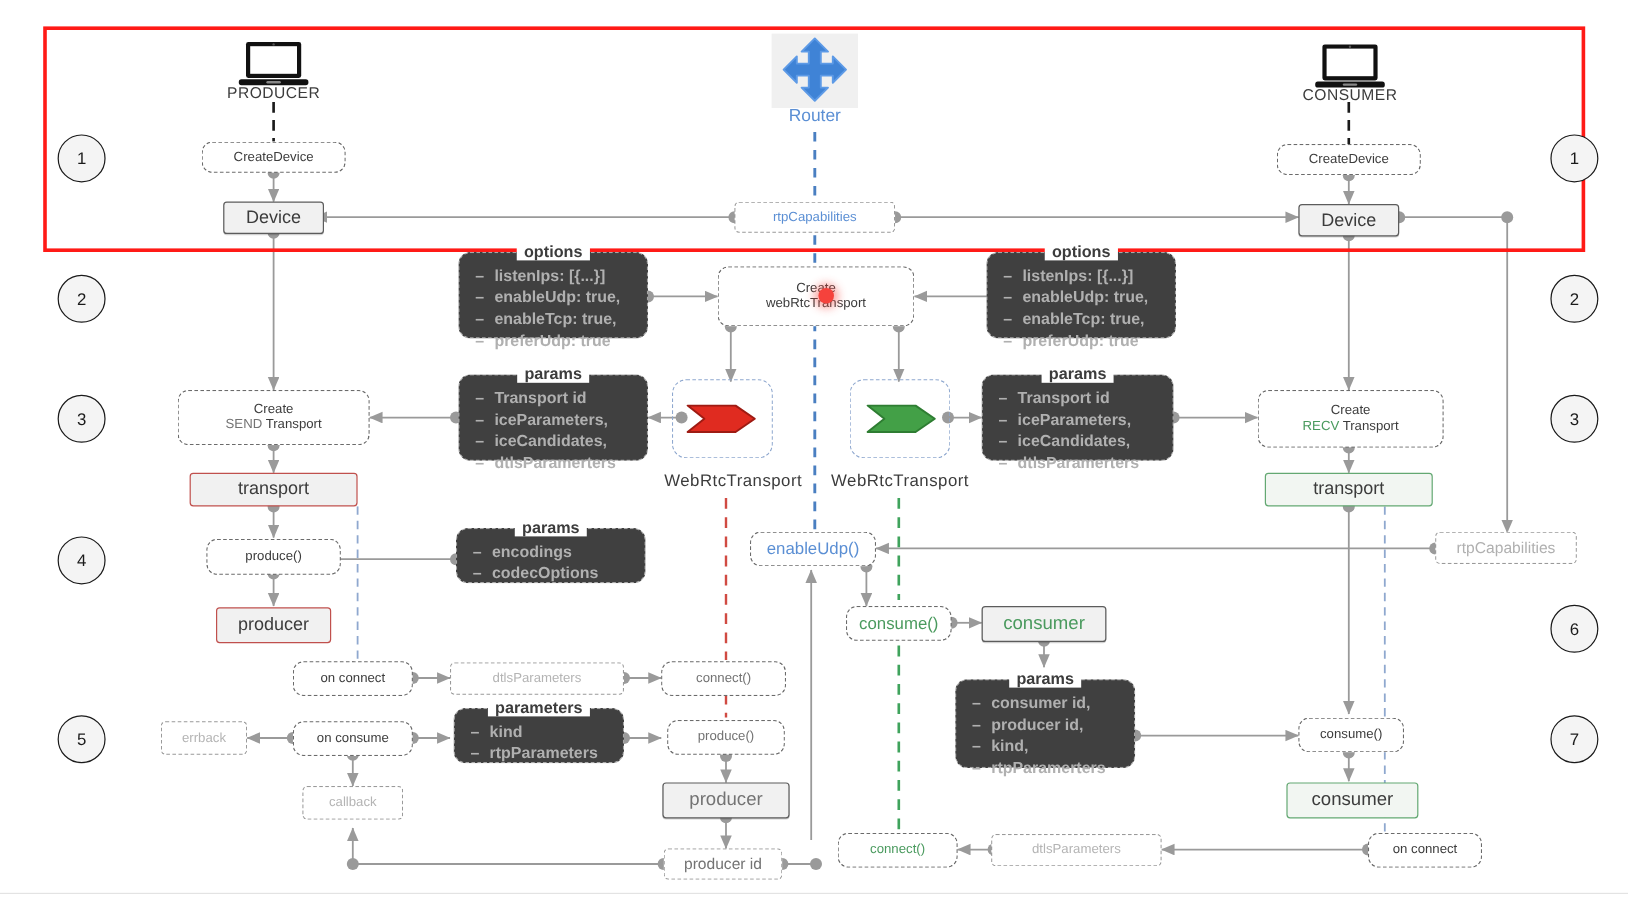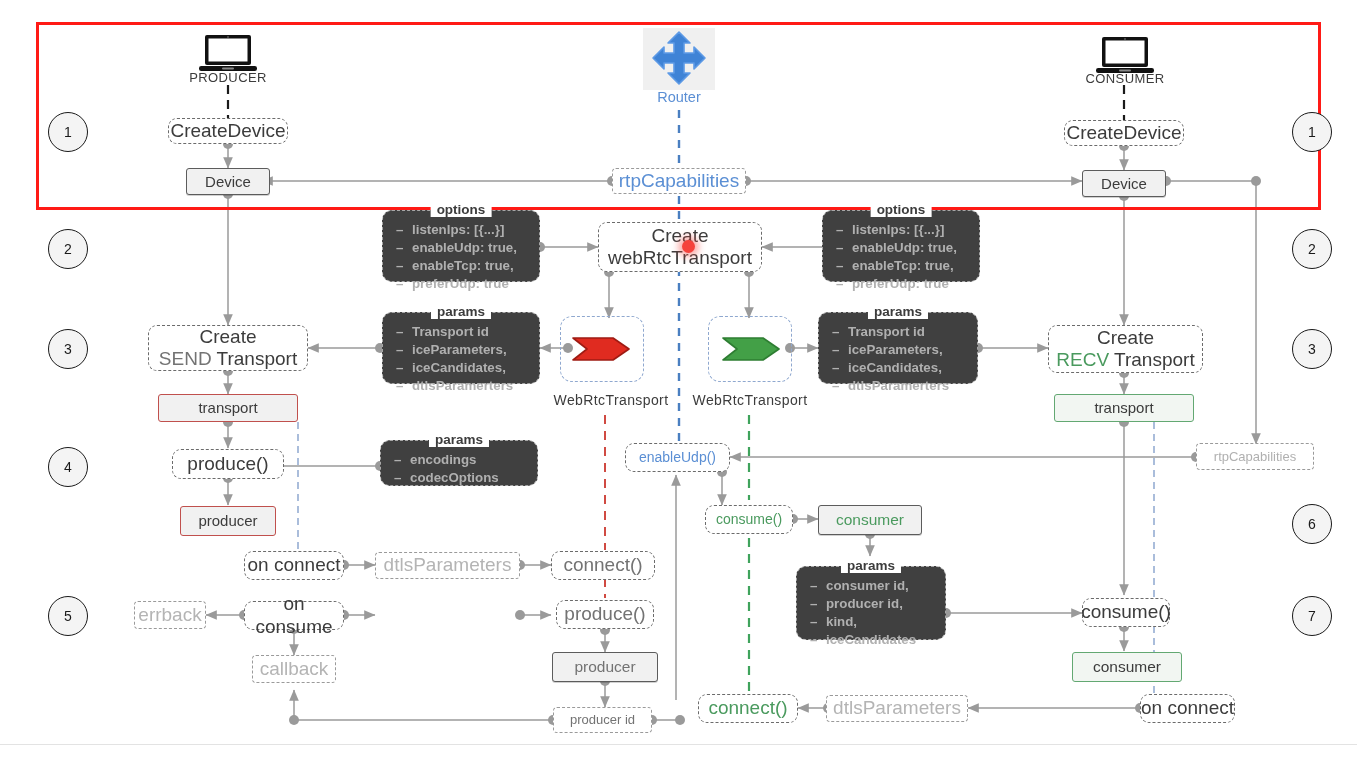--- a/index.html
+++ b/index.html
@@ -1,21 +1,21 @@
 <!DOCTYPE html>
 <html><head>
 <meta charset="utf-8">
 <style>
   html,body{margin:0;padding:0;background:#ffffff;}
   body{font-family:"Liberation Sans",sans-serif;}
   #stage{position:relative;width:1357px;height:762px;background:#fff;overflow:hidden;}
 
   
   .node{position:absolute;box-sizing:border-box;display:flex;align-items:center;justify-content:center;
-        text-align:center;color:#3c3c3c;font-size:19px;line-height:1.18;background:#fff;}
+        text-align:center;color:#3c3c3c;font-size:11px;line-height:1.18;background:#fff;}
   .dashed{border:1.4px dashed #6b6b6b;border-radius:9px;}
   .dashfine{border:1.3px dashed #9a9a9a;border-radius:4px;}
   .solid-gray{border:1.5px solid #5c5c5c;border-radius:3px;background:#f1f1f1;
         box-shadow:0 1px 0 rgba(0,0,0,.18);}
   .solid-red{border:1.6px solid #c0504d;border-radius:3px;background:#f1f1f1;}
   .solid-green{border:1.6px solid #63a872;border-radius:3px;background:#f2f6f2;}
   .muted{color:#b4b4b4;}
   .red-txt{color:#737373;}
   .green-txt{color:#4a9a5e;}
   .blue-txt{color:#5b8fd4;}
@@ -337,35 +337,42 @@
 
   <div class="node dashed green-txt" style="left:705px;top:505px;width:88px;height:29px;font-size:14px;">consume()</div>
   <div class="node solid-gray green-txt" style="left:818px;top:505px;width:104px;height:30px;font-size:15.5px;">consumer</div>
 
   <div class="listbox" style="left:796px;top:566px;width:150px;height:74px;">
     <span class="lbl">params</span>
     <ul>
       <li><span class="dash">–</span><span>consumer id,</span></li>
       <li><span class="dash">–</span><span>producer id,</span></li>
       <li><span class="dash">–</span><span>kind,</span></li>
-      <li><span class="dash">–</span><span>iceCandidates</span></li>
+      <li><span class="dash">–</span><span>rtpParamerters</span></li>
     </ul>
   </div>
 
   <div class="node dashed" style="left:1082px;top:598px;width:88px;height:29px;">consume()</div>
   <div class="node solid-green" style="left:1072px;top:652px;width:110px;height:30px;font-size:15.5px;">consumer</div>
 
   <div class="node dashed" style="left:244px;top:551px;width:100px;height:29px;">on connect</div>
   <div class="node dashed" style="left:244px;top:601px;width:100px;height:29px;">on consume</div>
 
   <div class="node dashfine muted" style="left:134px;top:601px;width:72px;height:28px;">errback</div>
   <div class="node dashfine muted" style="left:252px;top:655px;width:84px;height:28px;">callback</div>
 
   <div class="node dashfine muted" style="left:375px;top:552px;width:145px;height:27px;">dtlsParameters</div>
 
+  <div class="listbox" style="left:378px;top:590px;width:142px;height:46px;">
+    <span class="lbl">parameters</span>
+    <ul>
+      <li><span class="dash">–</span><span>kind</span></li>
+      <li><span class="dash">–</span><span>rtpParameters</span></li>
+    </ul>
+  </div>
 
   <div class="node dashed red-txt" style="left:551px;top:551px;width:104px;height:29px;">connect()</div>
   <div class="node dashed red-txt" style="left:556px;top:600px;width:98px;height:29px;">produce()</div>
   <div class="node solid-gray red-txt" style="left:552px;top:652px;width:106px;height:30px;font-size:15.5px;">producer</div>
   <div class="node dashfine red-txt" style="left:553px;top:707px;width:99px;height:26px;font-size:13px;">producer id</div>
 
   <div class="node dashed green-txt" style="left:698px;top:694px;width:100px;height:29px;">connect()</div>
   <div class="node dashfine muted" style="left:826px;top:695px;width:142px;height:27px;">dtlsParameters</div>
   <div class="node dashed" style="left:1140px;top:694px;width:95px;height:29px;">on connect</div>
 

